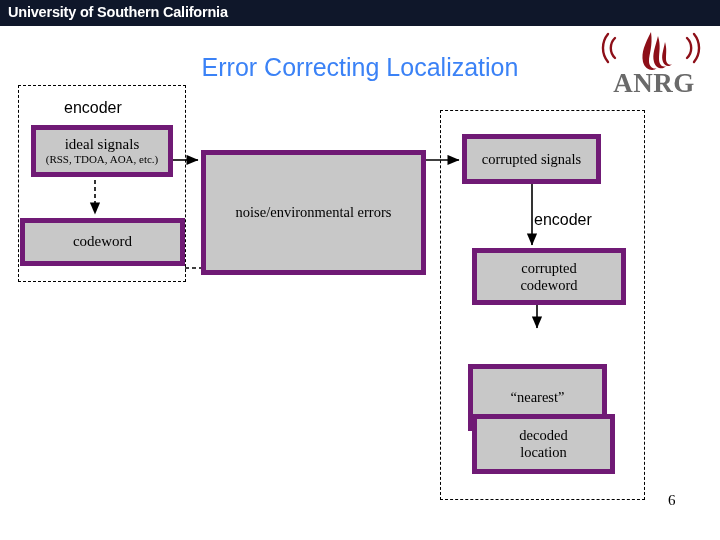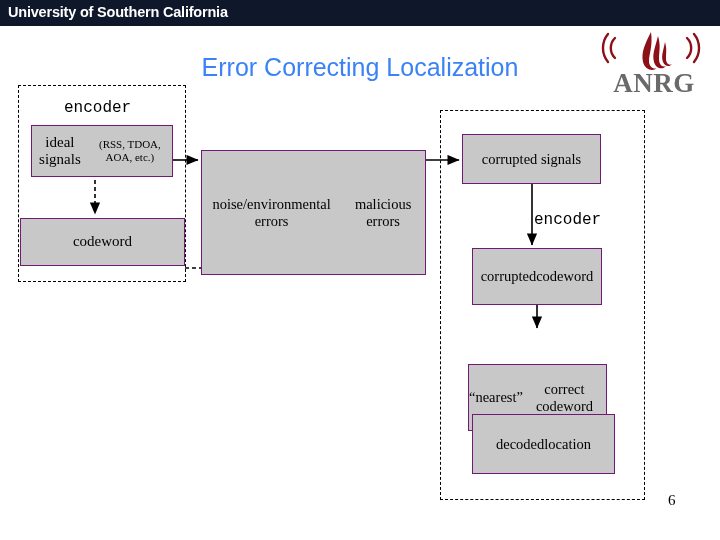--- a/index.html
+++ b/index.html
@@ -75,47 +75,47 @@
     border: 1.5px dashed #000000;
     box-sizing: border-box;
   }
   .encoder-frame { left: 18px;  top: 85px;  width: 168px; height: 197px; }
   .decoder-frame { left: 440px; top: 110px; width: 205px; height: 390px; }
 
   
   .gblock {
     position: absolute;
     background: #c8c8c8;
-    border: 1px solid #701a75;
+    border: 5px solid #701a75;
     box-sizing: border-box;
     display: flex;
-    flex-direction: row;
+    flex-direction: column;
     align-items: center;
     justify-content: center;
     text-align: center;
     font-family: "Liberation Serif", serif;
     color: #000000;
   }
   .gblock .line  { display: block; line-height: 1.15; }
   .t15 { font-size: 15px; }
   .t14 { font-size: 14.5px; }
   .t10 { font-size: 11px; }
 
   .blk-ideal      { left: 31px;  top: 125px; width: 142px; height: 52px; }
   .blk-codeword   { left: 20px;  top: 218px; width: 165px; height: 48px; }
   .blk-noise      { left: 201px; top: 150px; width: 225px; height: 125px; }
   .blk-corrsig    { left: 462px; top: 134px; width: 139px; height: 50px; }
-  .blk-corrcw     { left: 472px; top: 248px; width: 130px; height: 57px; }
+  .blk-corrcw     { left: 472px; top: 248px; width: 154px; height: 57px; }
   .blk-nearest    { left: 468px; top: 331px; width: 139px; height: 67px; margin-top: 33px; }
   .blk-decoded    { left: 472px; top: 414px; width: 143px; height: 60px; }
 
   
   .free-label {
     position: absolute;
-    font-family: Liberation Mono, monospace;
+    font-family: Liberation Sans, sans-serif;
     color: #000000;
     white-space: nowrap;
   }
   .lbl-encoder { left: 64px;  top: 99px;  font-size: 16px; }
   .lbl-decoder { left: 534px; top: 211px; font-size: 16px; }
 
   
   .connectors { position: absolute; left: 0; top: 0; width: 720px; height: 540px; }
 
   
@@ -185,35 +185,33 @@
   <span class="line t15">ideal signals</span>
   <span class="line t10">(RSS, TDOA, AOA, etc.)</span>
 </div>
 
 <div class="gblock blk-codeword">
   <span class="line t15">codeword</span>
 </div>
 
 <div class="gblock blk-noise">
   <span class="line t14">noise/environmental errors</span>
-  <span class="line t14">malicious errors</span>
 </div>
 
 <div class="gblock blk-corrsig">
   <span class="line t14">corrupted signals</span>
 </div>
 
 <div class="gblock blk-corrcw">
   <span class="line t14">corrupted</span>
   <span class="line t14">codeword</span>
 </div>
 
 <div class="gblock blk-nearest">
   <span class="line t14">“nearest”</span>
-  <span class="line t14">correct codeword</span>
 </div>
 
 <div class="gblock blk-decoded">
   <span class="line t14">decoded</span>
   <span class="line t14">location</span>
 </div>
 
 <div class="slide-number">6</div>
 
 </body></html>

